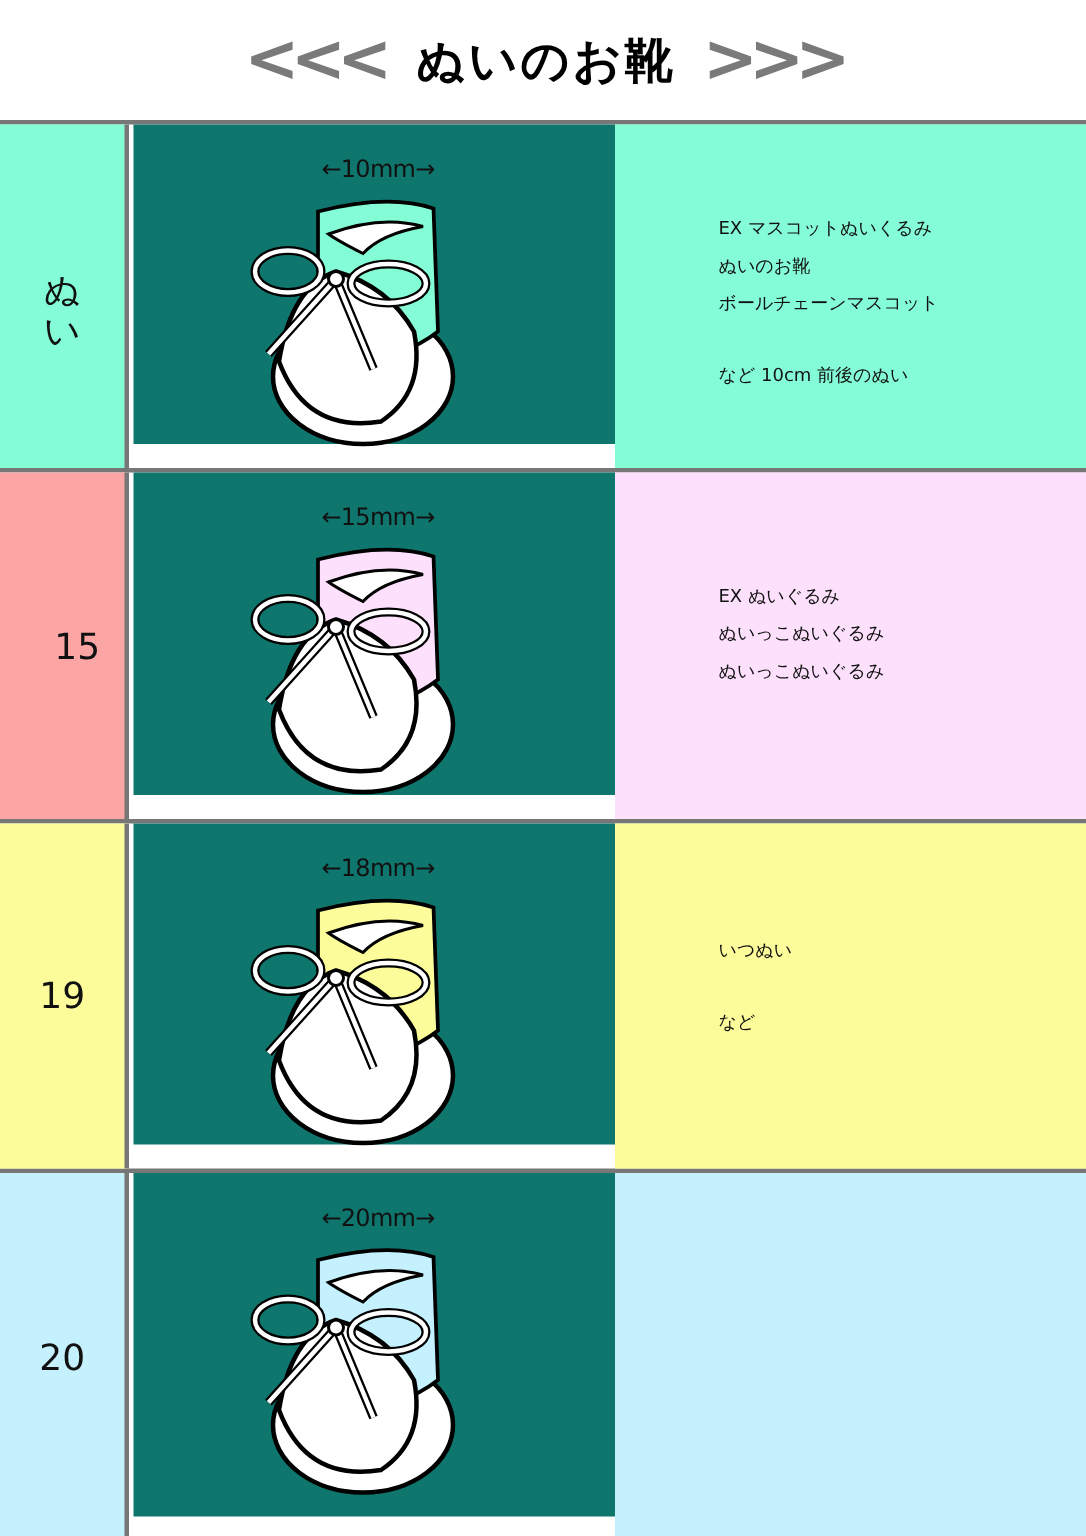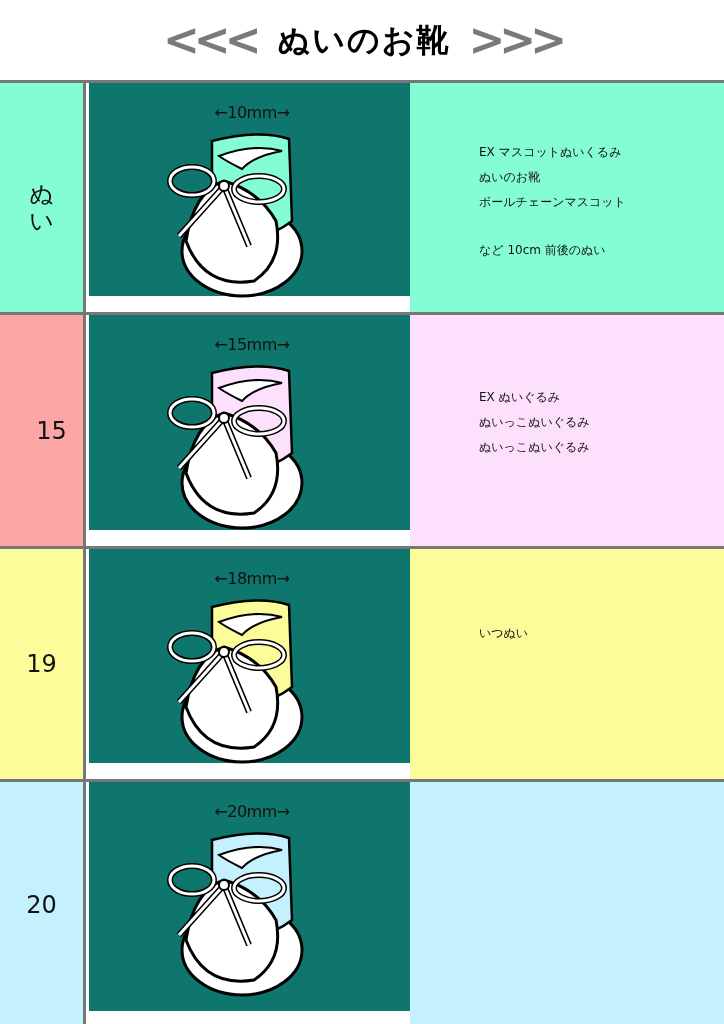--- a/index.html
+++ b/index.html
@@ -144,20 +144,21 @@
           <ellipse cx="95" cy="68" rx="25" ry="13" fill="none" stroke="#fff" stroke-width="3"></ellipse>
           <path d="M60 65 L15 115 M60 65 L85 125" stroke="#000" stroke-width="6" fill="none"></path>
           <path d="M60 65 L15 115 M60 65 L85 125" stroke="#fff" stroke-width="3" fill="none"></path>
           <circle cx="60" cy="65" r="5" fill="#fff" stroke="#000" stroke-width="2"></circle>
         </svg>
       </div>
     </div>
     <div class="cell-desc" style="background:#fdfc9a; padding-top:72px;">
       <div class="desc-line">いつぬい</div>
       <div class="desc-gap"></div>
+      <div class="desc-line">など</div>
     </div>
   </div>
 
   <div class="row" style="top:699px; height:245px;">
     <div class="cell-label" style="background:#c4f1fd;">20</div>
     <div class="cell-shoe">
       <div class="shoe-wrap">
         <div class="dim">←20mm→</div>
         <svg class="shoe-svg" width="150" height="190" viewBox="0 0 150 190">
           <ellipse cx="78" cy="130" rx="60" ry="45" fill="#fff" stroke="#000" stroke-width="3"></ellipse>

